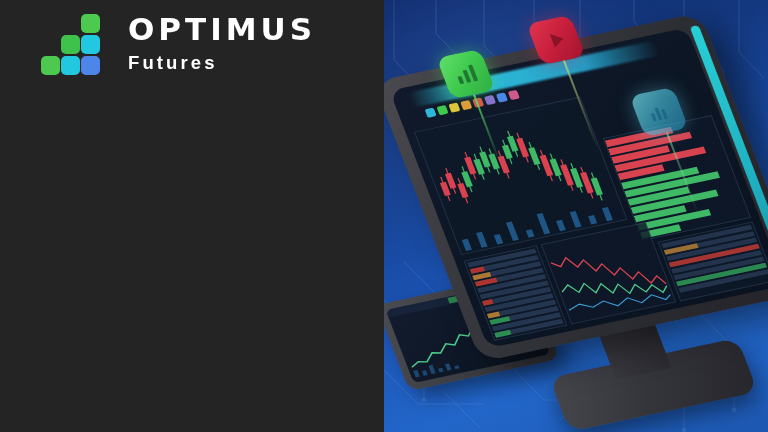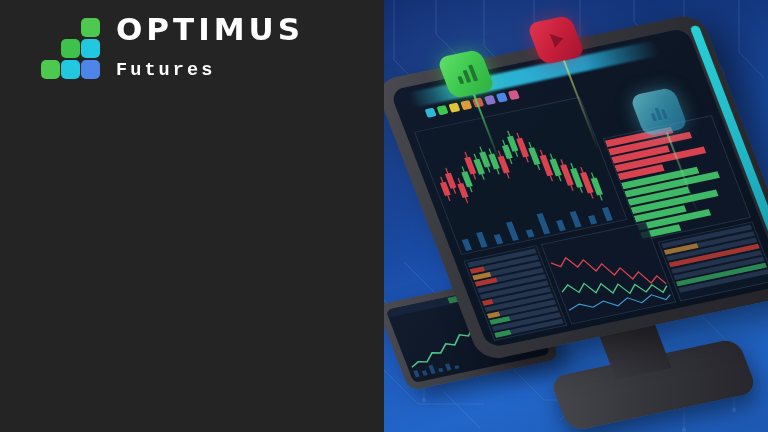--- a/index.html
+++ b/index.html
@@ -7,33 +7,33 @@
   body { font-family:"Liberation Sans", sans-serif; }
 
   #stage { position:relative; width:768px; height:432px; overflow:hidden; }
 
   
   #left-panel {
     position:absolute; left:0; top:0; width:384px; height:432px;
     background:#242424; z-index:5; overflow:hidden;
   }
 
-  #brand { position:absolute; left:40px; top:12px; display:flex; align-items:center; gap:14px; }
+  #brand { position:absolute; left:40px; top:12px; display:flex; align-items:center; gap:26px; }
 
   #logo-mark { position:relative; width:62px; height:58px; }
   #logo-mark .sq { position:absolute; border-radius:5px; width:19px; height:19px; }
 
   #brand-text { display:flex; flex-direction:column; justify-content:center; padding-top:2px; }
   #brand-name {
     color:#fff; font-size:31px; font-weight:bold; letter-spacing:4.0px;
     line-height:1.0; font-family:"DejaVu Sans", sans-serif;
   }
   #brand-sub {
     color:#fff; font-size:18.5px; font-weight:bold; letter-spacing:3.1px;
-    line-height:1.1; margin-top:16px; font-family:Liberation Mono, monospace;
+    line-height:1.1; margin-top:8px; font-family:Liberation Sans, sans-serif;
   }
 
   #headline {
     position:absolute; left:0; top:126px; width:384px;
     text-align:center; color:#fdfdfd;
     font-family:"Liberation Sans Narrow","Liberation Sans", sans-serif;
     font-weight:bold; font-size:33px; line-height:51px;
     letter-spacing:0.2px;
   }
   #headline .hl-line { display:block; transform:scaleX(0.90); transform-origin:center; white-space:nowrap; }

